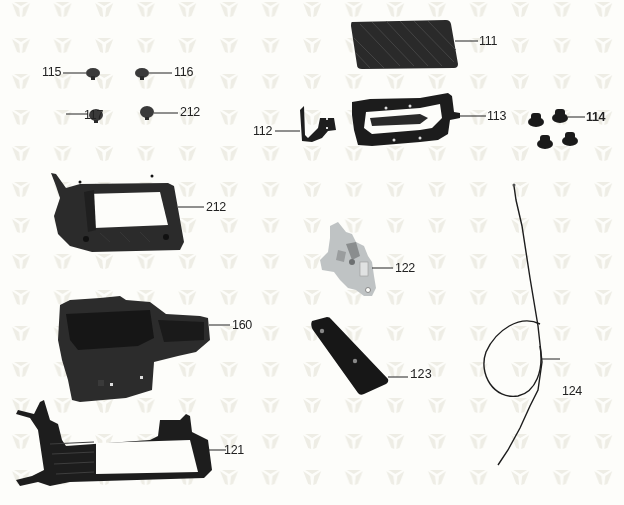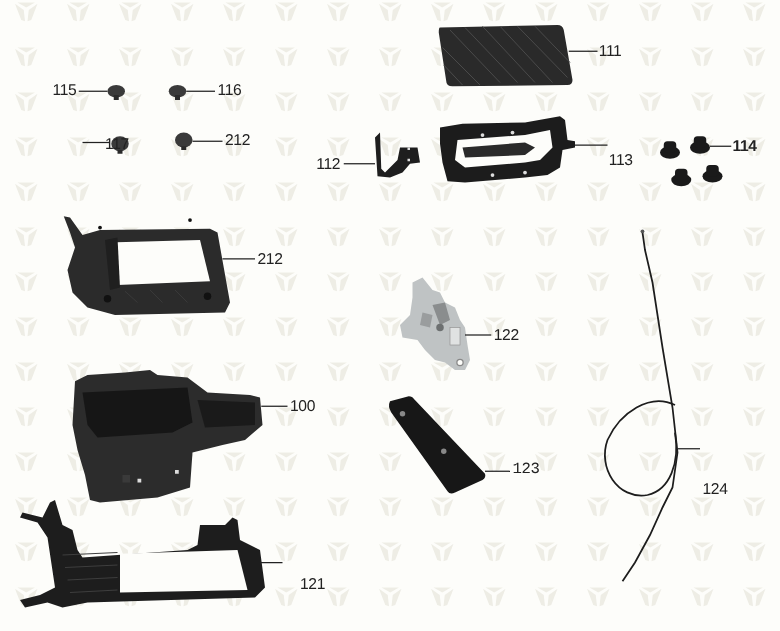--- a/index.html
+++ b/index.html
@@ -147,25 +147,25 @@
     <g fill="none" stroke="#1d1d1d" stroke-width="1.4">
       <path d="M514 186 L516 200 L522 226 L530 278 L538 326 L542 362 L538 390 L530 406 L520 428 L508 450 L498 465"></path>
       <path d="M540 324 C520 314 496 330 486 352 C478 374 494 400 518 396 C536 392 544 370 540 346"></path>
       <circle cx="514" cy="185" r="1.5" fill="#555" stroke="none"></circle>
       <line x1="542" y1="359" x2="560" y2="359" stroke="#222" stroke-width="1"></line>
     </g>
   </svg>
 
   <span class="callout" style="left:479px; top:34px;">111</span>
   <span class="callout" style="left:253px; top:124px;">112</span>
-  <span class="callout" style="left:487px; top:109px;margin-top:12px;">113</span>
+  <span class="callout" style="left:487px; top:109px;">113</span>
   <span class="callout" style="left:586px; top:110px;font-weight:bold;">114</span>
   <span class="callout" style="left:42px; top:65px;">115</span>
   <span class="callout" style="left:174px; top:65px;text-align:center;">116</span>
   <span class="callout" style="left:44px; top:108px;margin-left:40px;">117</span>
   <span class="callout" style="left:180px; top:105px;">212</span>
   <span class="callout" style="left:206px; top:200px;">212</span>
-  <span class="callout" style="left:232px; top:318px;">100</span>
-  <span class="callout" style="left:240px; top:443px;margin-top:17px;">121</span>
+  <span class="callout" style="left:232px; top:318px;">160</span>
+  <span class="callout" style="left:224px; top:443px;">121</span>
   <span class="callout" style="left:395px; top:261px;">122</span>
   <span class="callout" style="left:410px; top:368px;font-family:Liberation Mono, monospace;">123</span>
   <span class="callout" style="left:562px; top:352px;margin-top:32px;">124</span>
 </div>
 
 </body></html>

